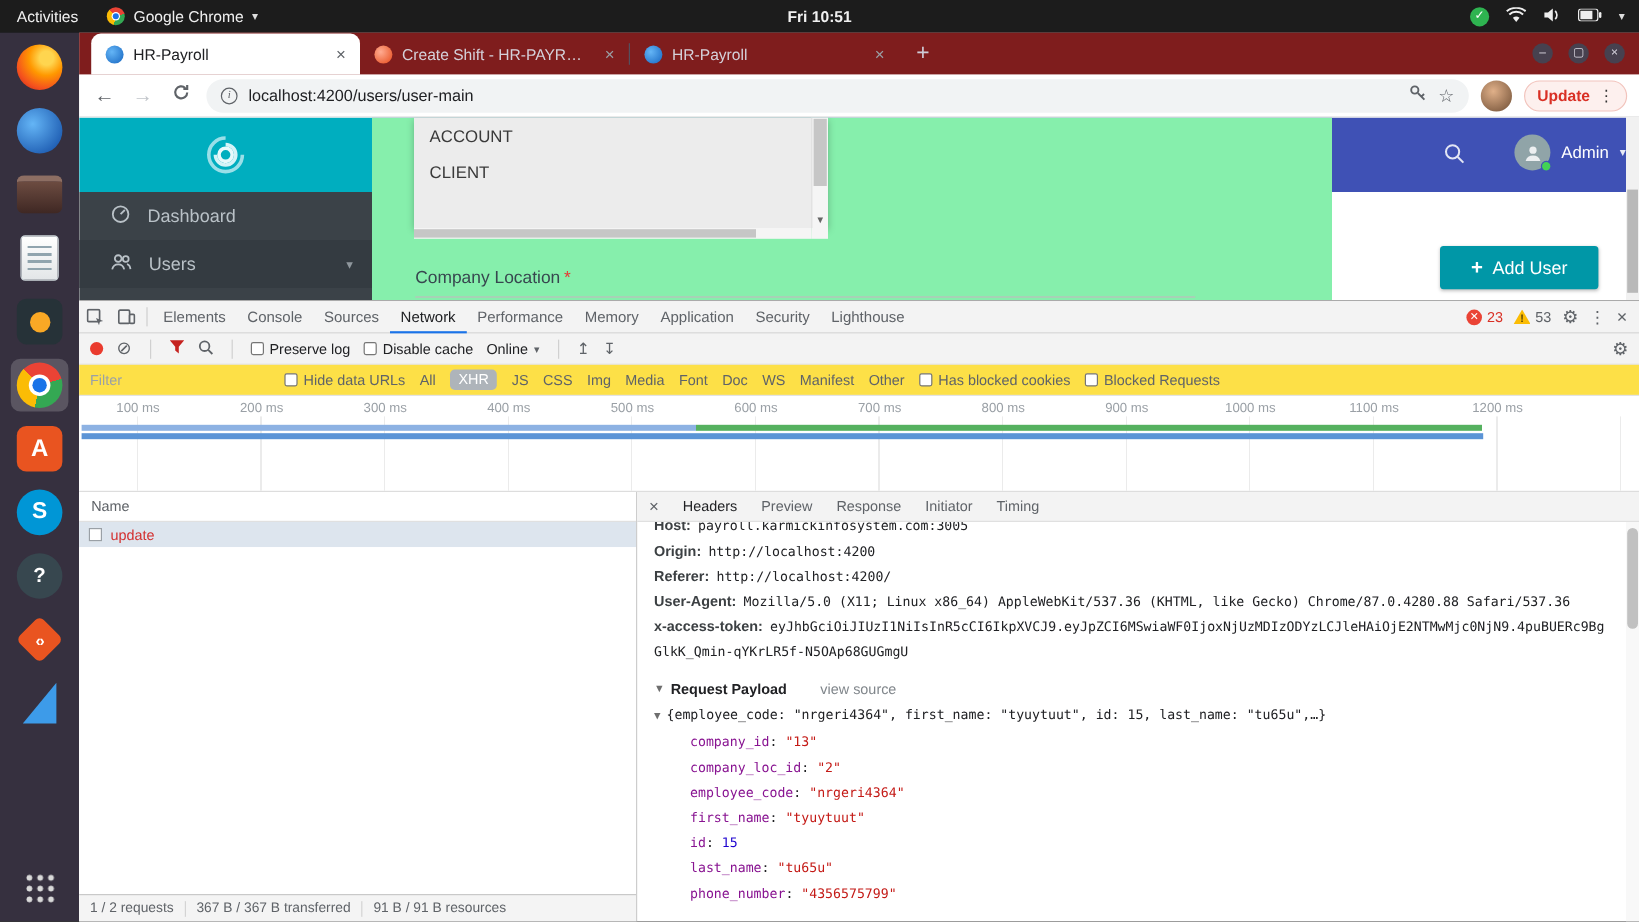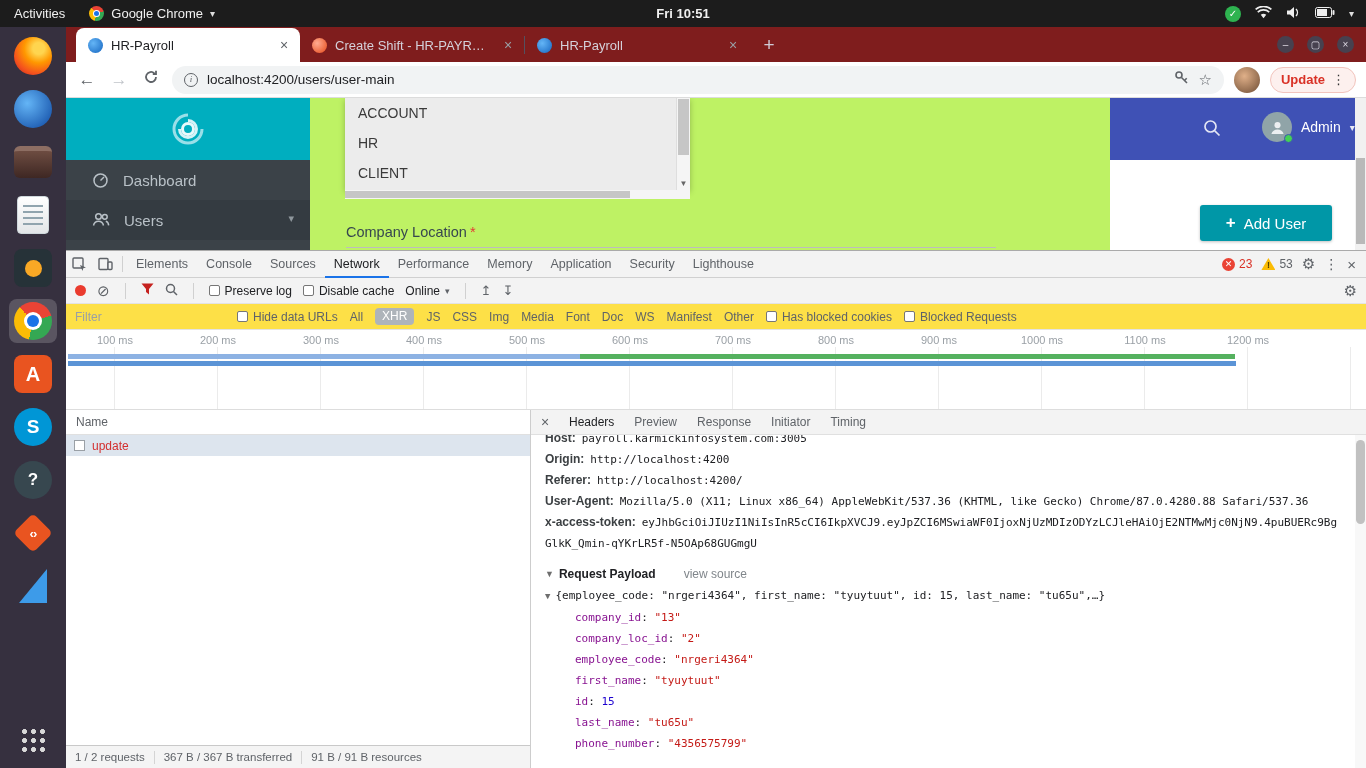--- a/index.html
+++ b/index.html
@@ -75,24 +75,24 @@
 
 .page{height:152px;position:relative;background:#fff;overflow:hidden;flex:none}
 .app-logo{position:absolute;left:0;top:0;width:244px;height:62px;background:#00aebf;display:flex;align-items:center;justify-content:center}
 .app-header{position:absolute;left:244px;top:0;width:1045px;height:62px;background:#3f51b5}
 .hdr-search{position:absolute;left:893px;top:21px}
 .hdr-user{position:absolute;left:952px;top:14px;display:flex;align-items:center;gap:9px;color:#fff;font-size:14px}
 .av{width:30px;height:30px;border-radius:50%;background:#90a4a8;display:flex;align-items:center;justify-content:center;position:relative}
 .av .dot{position:absolute;right:-1px;bottom:-1px;width:9px;height:9px;border-radius:50%;background:#43d154;border:1.5px solid #3f51b5}
 .hdr-chev{font-size:10px;color:#e8eaf6}
 .app-sidebar{position:absolute;left:0;top:62px;width:244px;height:90px;background:#3b4248}
-.side-item{height:40px;display:flex;align-items:flex-start;gap:14px;padding:12px 16px 0 26px;color:#b9c1c7;font-size:15px}
+.side-item{height:40px;display:flex;align-items:center;gap:14px;padding:0 16px 0 26px;color:#b9c1c7;font-size:15px}
 .side-item.users{background:#343b41}
 .side-chev{margin-left:auto;color:#8f979d;font-size:11px}
-.modal{position:absolute;left:244px;top:0;width:800px;height:152px;background:#bef264}
+.modal{position:absolute;left:244px;top:0;width:800px;height:152px;background:#86efac}
 .dropdown{position:absolute;left:35px;top:0;width:345px;height:92px;background:#ececec;box-shadow:0 2px 6px rgba(0,0,0,.25)}
 .dd-opt{height:30px;line-height:30px;padding-left:13px;font-size:14px;color:#3a3a3a;width:331px}
 .dd-vscroll{position:absolute;right:0;top:0;width:14px;height:92px;background:#f5f5f5;border-left:1px solid #dedede}
 .dd-vthumb{position:absolute;left:1px;top:1px;width:11px;height:56px;background:#c6c6c6}
 .dd-vbtn{position:absolute;left:0;bottom:0;width:13px;height:14px;display:flex;align-items:center;justify-content:center;font-size:8px;color:#666}
 .dd-hscroll{position:absolute;left:35px;top:92px;width:331px;height:9px;background:#f5f5f5}
 .dd-hthumb{position:absolute;left:0;top:1px;width:285px;height:7px;background:#c6c6c6}
 .dd-corner{position:absolute;left:366px;top:92px;width:14px;height:9px;background:#f5f5f5}
 .company-label{position:absolute;left:36px;top:126px;font-size:14.5px;color:#37474f}
 .company-label .req{color:#e53935;margin-left:3px}
@@ -351,21 +351,20 @@
               <path d="M13.8 9.2c1.6.4 2.6 1.7 2.9 4.1"></path>
             </svg></span>
         <span>Users</span>
         <span class="side-chev">▾</span>
       </div>
     </div>
 
     <div class="modal">
       <div class="dropdown">
         <div class="dd-opt">ACCOUNT</div>
-        <div class="dd-opt">HR</div>
         <div class="dd-opt">CLIENT</div>
         <div class="dd-vscroll">
           <div class="dd-vthumb"></div>
           <div class="dd-vbtn">▼</div>
         </div>
       </div>
       <div class="dd-hscroll">
         <div class="dd-hthumb"></div>
       </div>
       <div class="dd-corner"></div>

